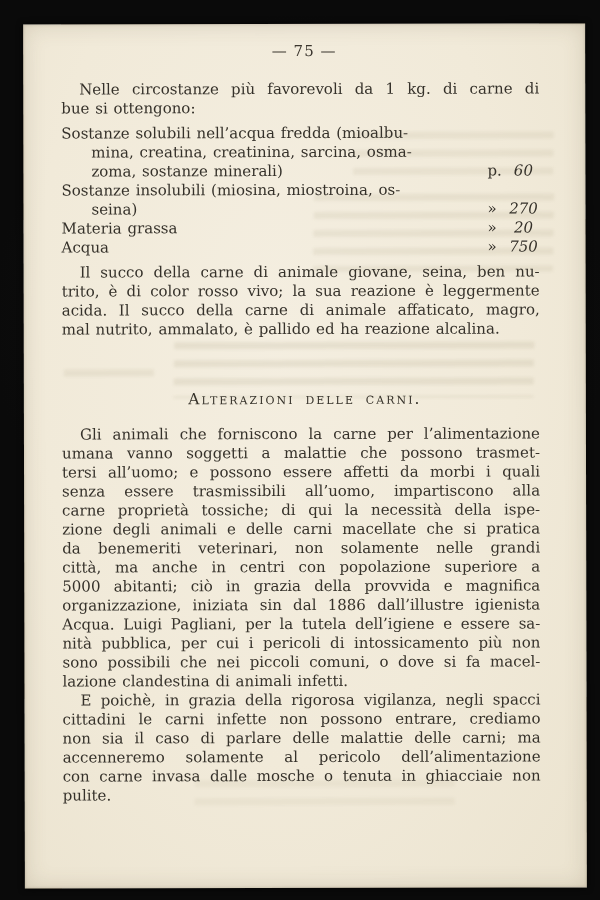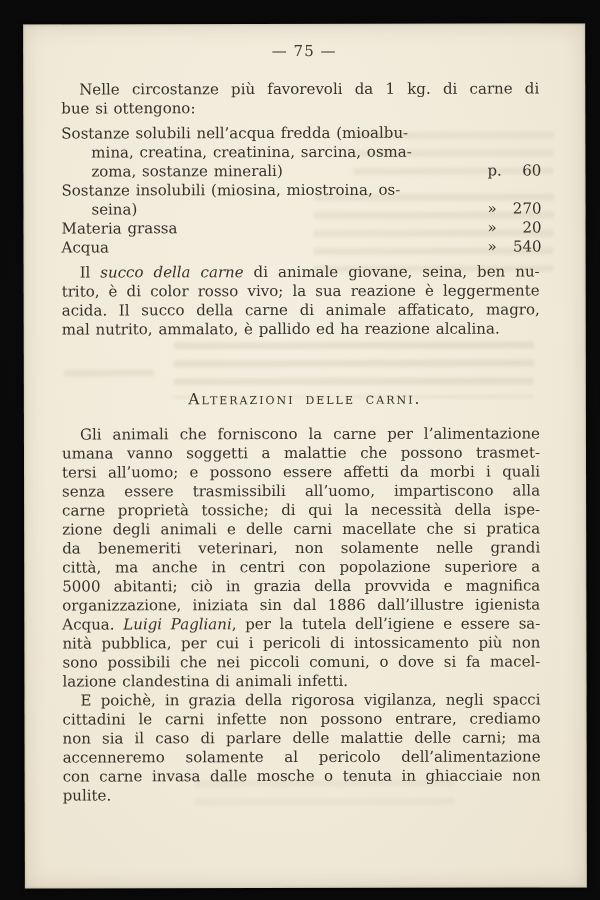--- a/index.html
+++ b/index.html
@@ -72,32 +72,32 @@
     letter-spacing: 2px;
     word-spacing: 4px;
     font-size: 15.5px;
     color: #37332b;
   }
   .pos-body   { top: 401px; }
 
   .jline { text-align: justify; text-align-last: justify; }
   .jlast { text-align: justify; text-align-last: left; }
   .indent { text-indent: 18px; }
-  .it { font-style: italic; }
+  .it { }
 
   .li { position: relative; }
   .lline { text-align: left; white-space: nowrap; }
   .cont { padding-left: 30px; }
   .li-val {
     position: absolute;
     right: -2px; bottom: 0;
     white-space: nowrap;
   }
   .unit { display: inline-block; width: 18px; text-align: left; }
-  .val  { display: inline-block; width: 36px; text-align: right; }
+  .val  { display: inline-block; width: 36px; text-align: center; font-style: italic; }
 
   .para-gap { height: 0px; }
 </style>
 </head>
 <body>
 
 <div class="scan">
   <div class="page">
 
     <div class="smudge sm1"></div>
@@ -131,21 +131,21 @@
       </div>
       <div class="li">
         <div class="lline">Materia grassa</div>
         <div class="li-val">
           <span class="unit">»</span><span class="val">20</span>
         </div>
       </div>
       <div class="li">
         <div class="lline">Acqua</div>
         <div class="li-val">
-          <span class="unit">»</span><span class="val">540</span>
+          <span class="unit">»</span><span class="val">750</span>
         </div>
       </div>
     </div>
 
     <div class="block pos-succo">
       <div class="jline indent"><span>Il </span><span class="it">succo della carne</span><span> di animale giovane, seina, ben nu-</span></div>
       <div class="jline">trito, è di color rosso vivo; la sua reazione è leggermente</div>
       <div class="jline">acida. Il succo della carne di animale affaticato, magro,</div>
       <div class="jlast">mal nutrito, ammalato, è pallido ed ha reazione alcalina.</div>
     </div>

